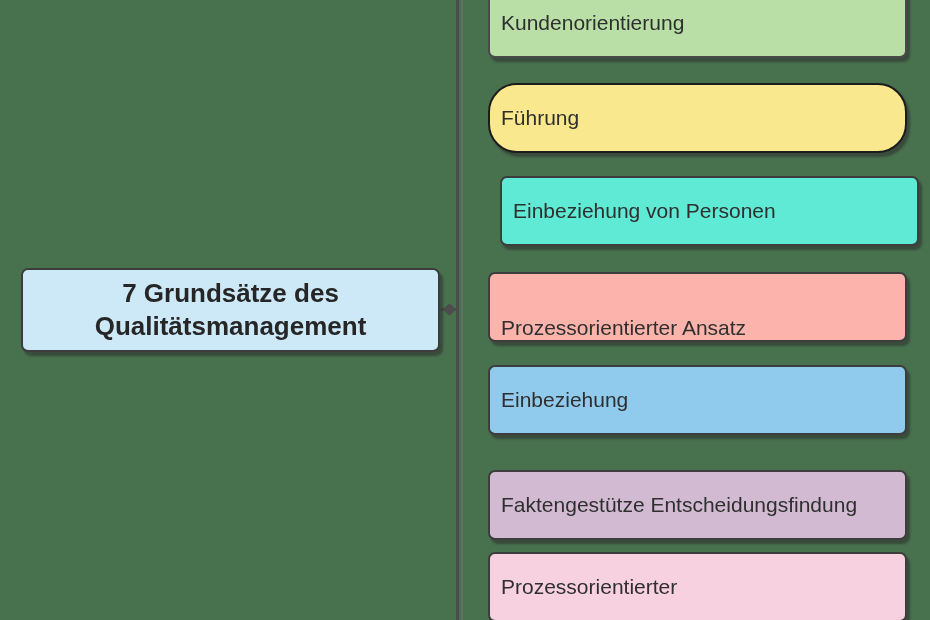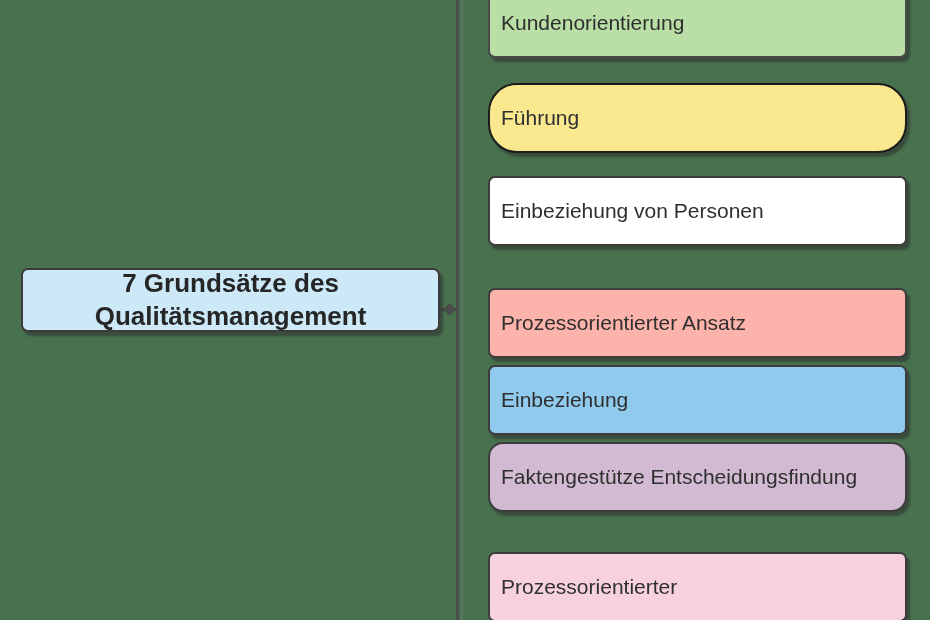--- a/index.html
+++ b/index.html
@@ -12,21 +12,21 @@
   }
   .node{
     position:absolute;
     box-sizing:border-box;
     border:2px solid #3d3d3d;
     border-radius:7px;
     box-shadow:3px 4px 2px rgba(45,45,45,0.55);
   }
   .center-node{
     left:21px;top:268px;
-    width:419px;height:64px;
+    width:419px;height:84px;
     display:flex;align-items:center;justify-content:center;
     text-align:center;
     font-weight:bold;
     font-size:26px;line-height:33px;
     color:#262626;
     white-space:pre-line;
   }
   .branch{
     left:488px;
     width:419px;height:70px;
@@ -80,30 +80,30 @@
 Qualitätsmanagement</span>
   </div>
 
   <div id="branch-container">
       <div class="node branch" style="top: -12px; background: rgb(185, 223, 166); border-color: rgb(74, 74, 74);">
         <span class="branch-label">Kundenorientierung</span>
       </div>
       <div class="node branch" style="top: 83px; background: rgb(250, 232, 142); border-color: rgb(28, 28, 28); border-radius: 29px;">
         <span class="branch-label">Führung</span>
       </div>
-      <div class="node branch" style="top: 176px; background: #ffffff; border-color: rgb(61, 61, 61);">
+      <div class="node branch" style="top: 176px; background: #5eead4; border-color: rgb(61, 61, 61); margin-left: 12px;">
         <span class="branch-label">Einbeziehung von Personen</span>
       </div>
-      <div class="node branch" style="top: 288px; background: rgb(252, 179, 171); border-color: rgb(61, 61, 61);">
+      <div class="node branch" style="top: 272px; background: rgb(252, 179, 171); border-color: rgb(61, 61, 61); align-items: flex-end;">
         <span class="branch-label">Prozessorientierter Ansatz</span>
       </div>
       <div class="node branch" style="top: 365px; background: rgb(144, 203, 238); border-color: rgb(61, 61, 61);">
         <span class="branch-label">Einbeziehung</span>
       </div>
-      <div class="node branch" style="top: 442px; background: rgb(210, 187, 210); border-color: rgb(61, 61, 61); border-radius: 15px;">
+      <div class="node branch" style="top: 470px; background: rgb(210, 187, 210); border-color: rgb(61, 61, 61);">
         <span class="branch-label">Faktengestütze Entscheidungsfindung</span>
       </div>
       <div class="node branch" style="top: 552px; background: rgb(248, 209, 224); border-color: rgb(61, 61, 61);">
         <span class="branch-label">Prozessorientierter</span>
       </div>
     </div>
 
 </div>
 
 </body></html>

